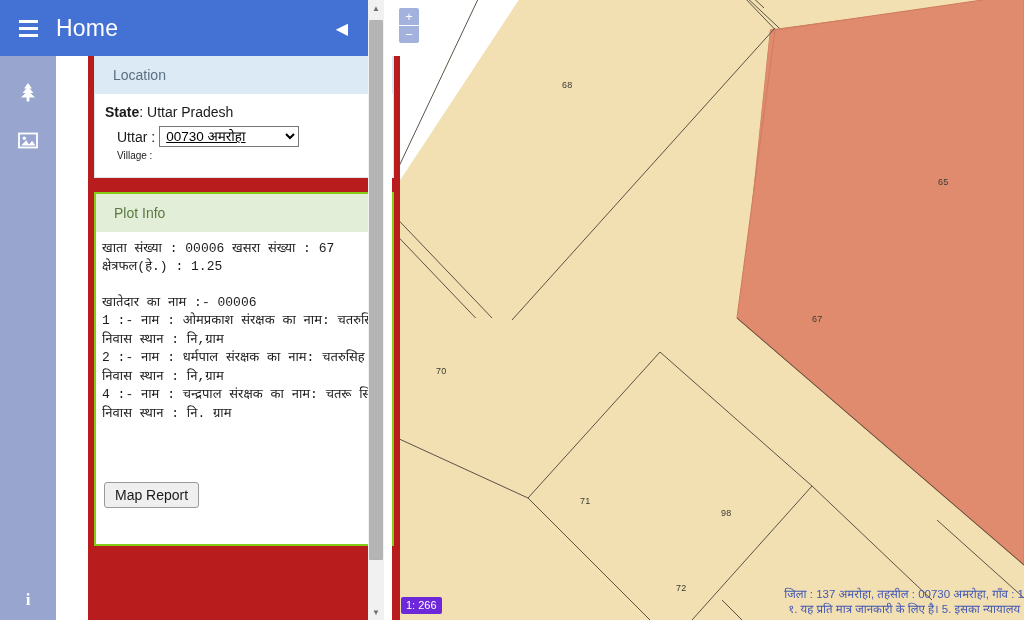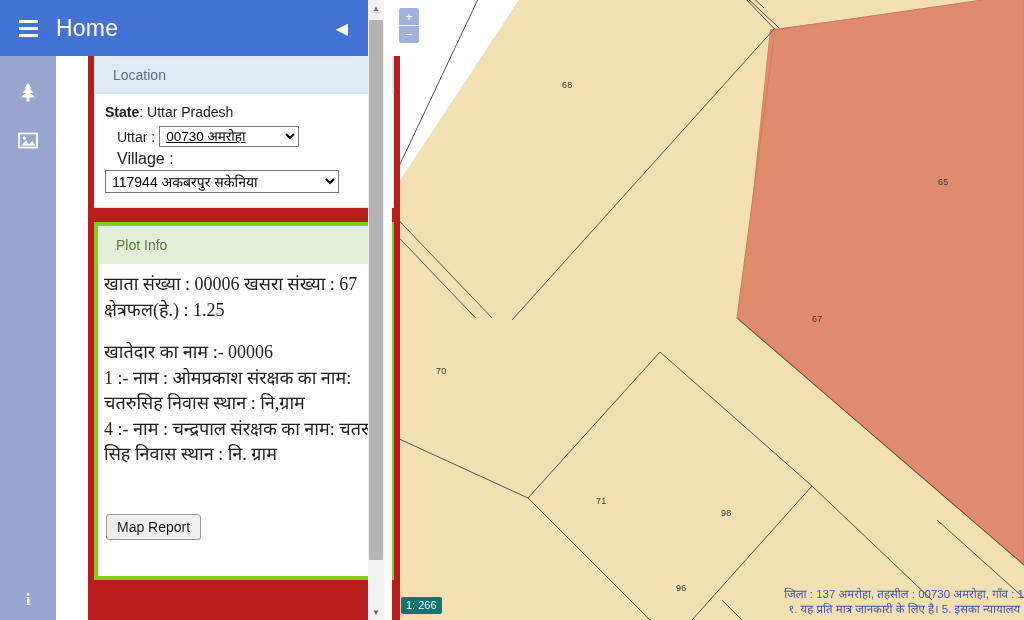--- a/index.html
+++ b/index.html
@@ -64,21 +64,21 @@
     cursor: pointer;
     user-select: none;
   }
   .zoom-btn.minus { border-top: 1px solid #ffffff; }
 
   
   .scale-box {
     position: absolute;
     left: 9px;
     bottom: 6px;
-    background: #0f766e;
+    background: #6d28d9;
     color: #ffffff;
     font-size: 11px;
     font-family: "Liberation Sans", sans-serif;
     padding: 2px 5px 3px 5px;
     border-radius: 2px;
     z-index: 30;
     white-space: nowrap;
   }
 
   
@@ -243,46 +243,46 @@
     font-size: 13.5px;
     padding: 1px 2px;
     border: 1px solid #767676;
     background: #ffffff;
     color: #000;
     border-radius: 0;
     height: 21px;
   }
   select.sel-dt { width: 132px; }
   select.sel-th { width: 140px; text-decoration: underline; }
-  .village-label { margin: 0 0 2px 14px; font-size: 16px; }
+  .village-label { margin: 0 0 2px 14px; font-size: 10px; }
   select.sel-vg {
     width: 234px;
     margin-left: 2px;
     height: 23px;
     font-size: 14px;
   }
 
   .card-plot {
-    border: 4px solid #84cc16;
+    border: 2px solid #84cc16;
     margin: 14px 6px 0 6px;
     background: #ffffff;
     height: 350px;
     position: relative;
   }
   .card-plot .card-header {
     background: #e2eed8;
     color: #5c7a43;
     padding: 11px 14px 11px 18px;
   }
   .plot-body {
     padding: 8px 8px 0 6px;
-    font-size: 18px;
+    font-size: 13px;
     color: #1d1d1d;
     line-height: 1.42;
-    font-family: Liberation Serif, serif;
+    font-family: Liberation Mono, monospace;
   }
   .plot-body p { margin: 0; }
   .plot-gap { height: 17px; }
   .btn-report {
     position: absolute;
     left: 8px;
     bottom: 36px;
     font-family: "Liberation Sans", sans-serif;
     font-size: 14px;
     padding: 4px 10px;
@@ -393,23 +393,23 @@
         <line x1="420" y1="486" x2="540" y2="600"></line>
         <line x1="545" y1="520" x2="632" y2="598"></line>
         <line x1="330" y1="600" x2="360" y2="630"></line>
       </g>
     </svg>
 
     <div class="parcel-label" style="left:170px; top:80px;">68</div>
     <div class="parcel-label" style="left:546px; top:177px;">65</div>
     <div class="parcel-label" style="left:400px; top:314px;margin-left:20px;">67</div>
     <div class="parcel-label" style="left:44px; top:366px;">70</div>
-    <div class="parcel-label" style="left:188px; top:496px;margin-left:16px;">71</div>
+    <div class="parcel-label" style="left:188px; top:496px;">71</div>
     <div class="parcel-label" style="left:329px; top:508px;">98</div>
-    <div class="parcel-label" style="left:284px; top:583px;">96</div>
+    <div class="parcel-label" style="left:284px; top:583px;">72</div>
 
     <div class="zoom-ctl">
       <div class="zoom-btn plus">+</div>
       <div class="zoom-btn minus">−</div>
     </div>
 
     <div class="scale-box">1: 266</div>
 
     <div class="map-attrib">
       <div>जिला : 137 अमरोहा, तहसील : 00730 अमरोहा, गाँव : 1</div>
@@ -457,33 +457,31 @@
           <div class="state-line">
             <b>State</b><span>: </span><span>Uttar Pradesh</span>
           </div>
           <div class="form-row">
             <span class="lbl">Uttar :</span>
             <select class="sel sel-th">
               <option>00730 अमरोहा</option>
             </select>
           </div>
           <div class="village-label">Village :</div>
-          <select class="sel sel-vg">
-            <option>117944 अकबरपुर सकेनिया</option>
-          </select>
         </div>
       </div>
 
       <div class="card-plot">
         <div class="card-header">Plot Info</div>
         <div class="plot-body">
           <p>खाता संख्या : 00006 खसरा संख्या : 67 क्षेत्रफल(हे.) : 1.25</p>
           <div class="plot-gap"></div>
           <p>खातेदार का नाम :- 00006</p>
           <p>1 :- नाम : ओमप्रकाश संरक्षक का नाम: चतरुसिह निवास स्थान : नि,ग्राम</p>
+          <p>2 :- नाम : धर्मपाल संरक्षक का नाम: चतरुसिह निवास स्थान : नि,ग्राम</p>
           <p>4 :- नाम : चन्द्रपाल संरक्षक का नाम: चतरू सिह निवास स्थान : नि. ग्राम</p>
         </div>
         <button class="btn-report">Map Report</button>
       </div>
 
     </div>
 
     <div class="panel-scroll">
       <div class="ps-arrow">▲</div>
       <div class="ps-thumb"></div>

